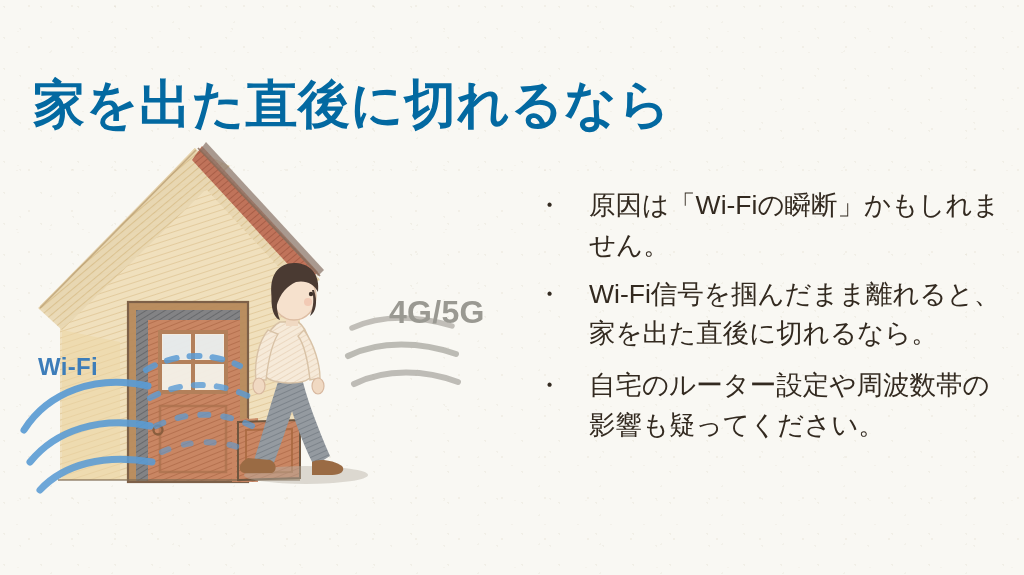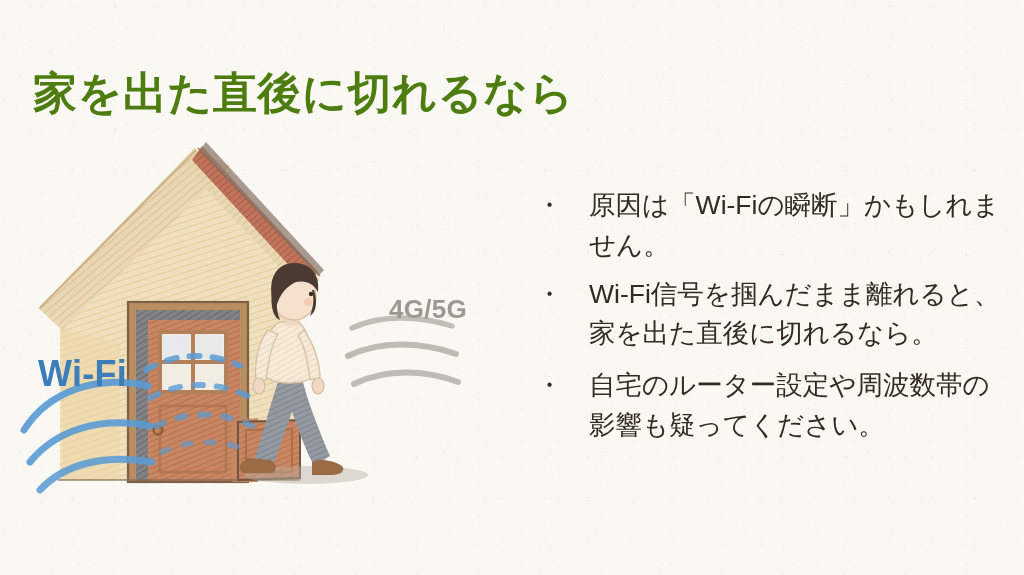--- a/index.html
+++ b/index.html
@@ -23,48 +23,48 @@
       radial-gradient(circle at 25% 47%, rgba(212,204,184,.14) 0 1px, transparent 1px);
     background-size:37px 31px,53px 47px,43px 41px,61px 29px,33px 59px,71px 67px;
     pointer-events:none;
     opacity:.85;
   }
 
   
   .slide-title{
     position:absolute;
     left:33px;top:38px;
-    font-size:44px;
+    font-size:52px;
     font-weight:700;
     letter-spacing:.5px;
-    color:#4d7c0f;
+    color:#0369a1;
     white-space:nowrap;
     line-height:1.2;
   }
 
   
   .illustration{
     position:absolute;
     left:0px;top:130px;
     width:520px;height:400px;
   }
   .illustration svg{display:block;width:100%;height:100%;}
 
   .wifi-label{
     position:absolute;
     left:38px;top:353px;
-    font-size:36px;
+    font-size:24px;
     font-weight:700;
     color:#3d7db9;
     letter-spacing:.3px;
   }
   .cell-label{
     position:absolute;
     left:389px;top:294px;
-    font-size:26px;
+    font-size:32px;
     font-weight:700;
     color:#9a9992;
     letter-spacing:.3px;
   }
 
   
   .body-block{
     position:absolute;
     left:536px;top:186px;
     width:470px;

